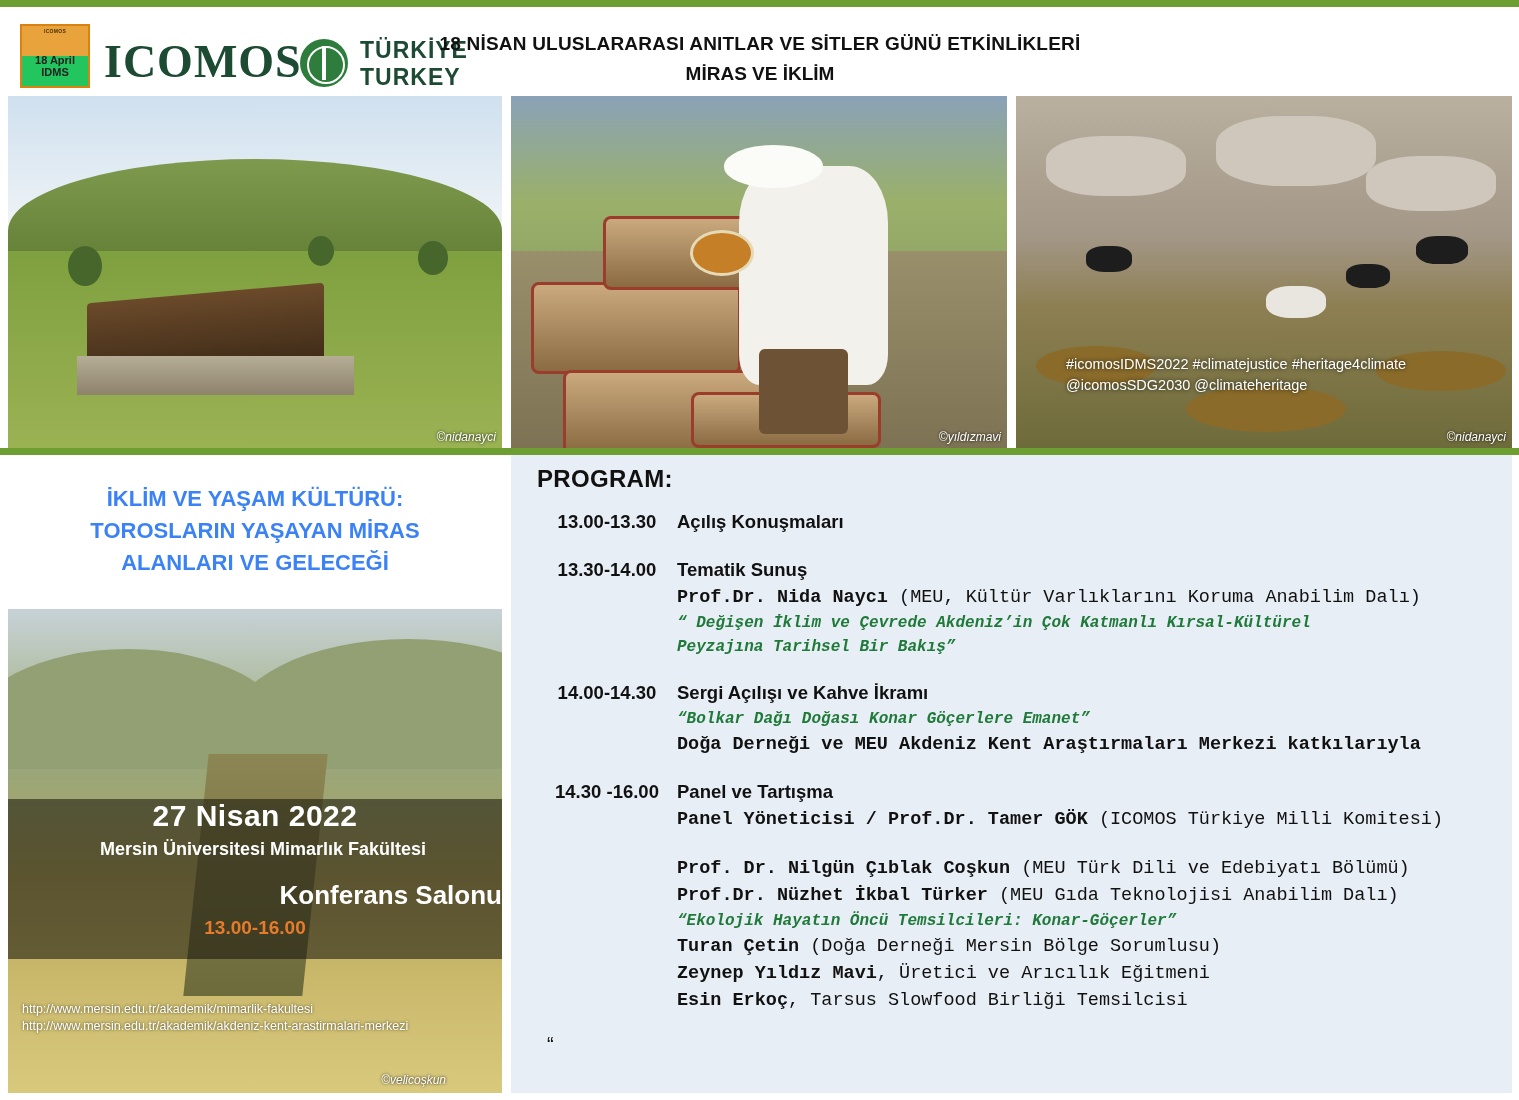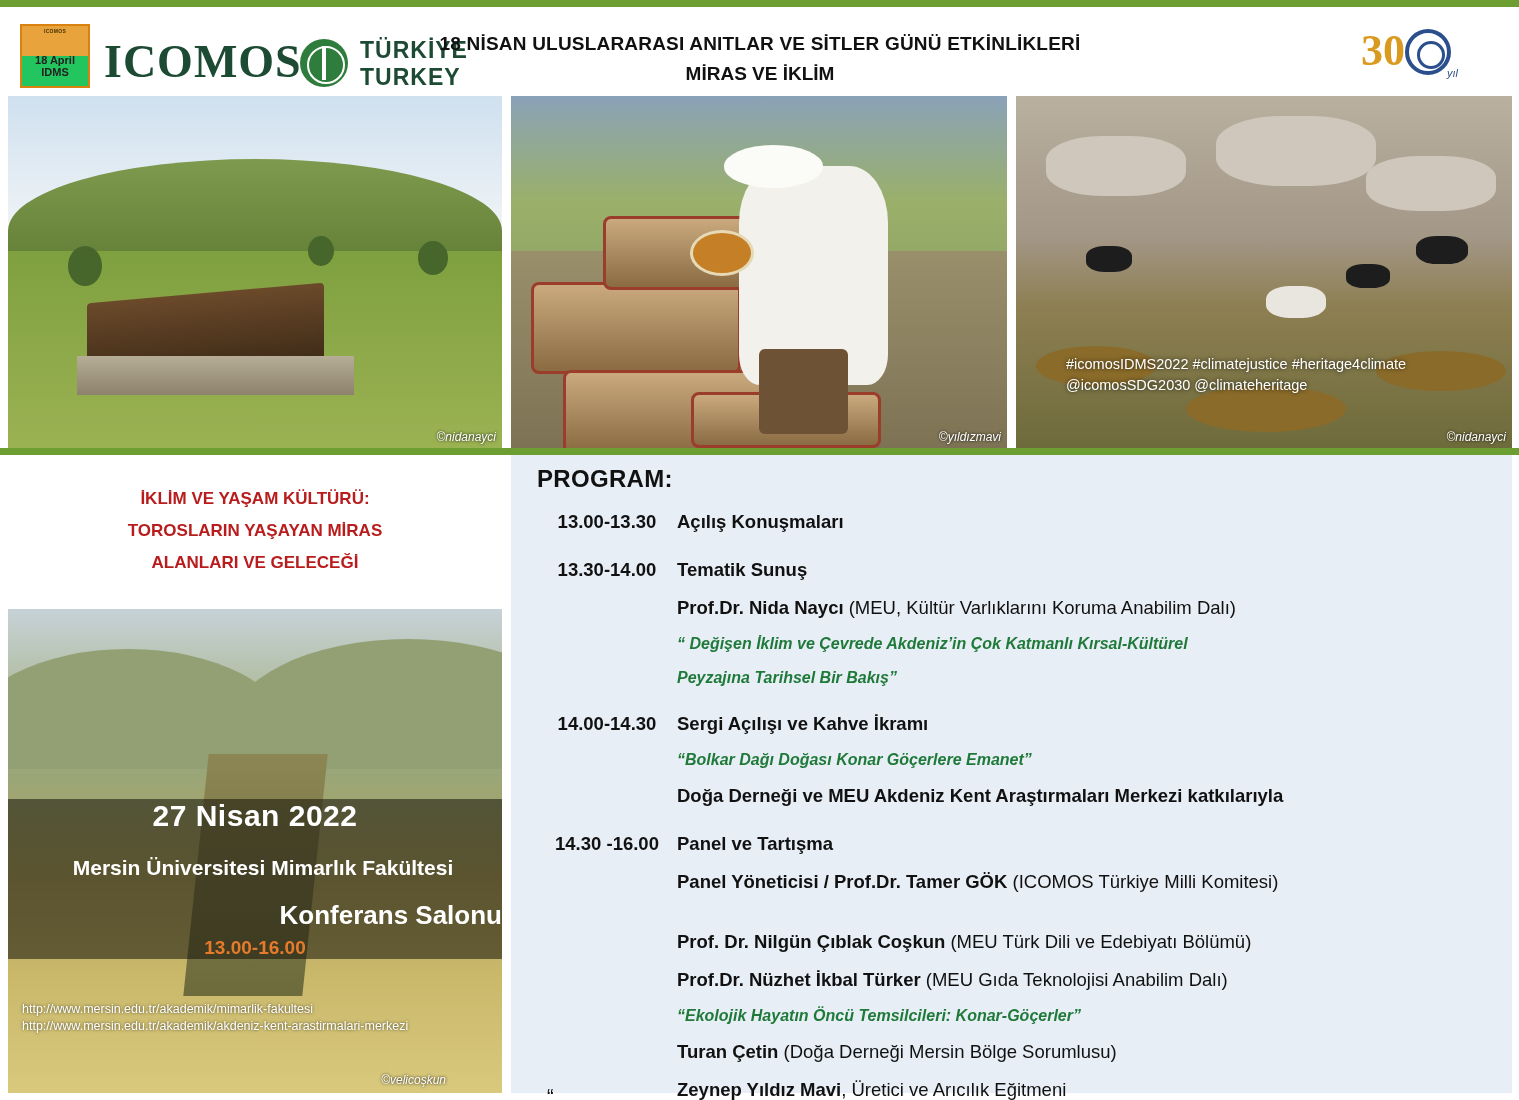--- a/index.html
+++ b/index.html
@@ -127,39 +127,39 @@
   
   .greenrule { position:absolute; left:0; top:448px; width:1519px; height:7px; background:#6d9e31; }
 
   
   .leftpanel {
     position:absolute; left:8px; top:455px; width:494px; height:638px;
     background:#ffffff; overflow:hidden;
   }
   .left-title {
     position:absolute; left:0; top:28px; width:100%; text-align:center;
-    color:#b91c1c; font-size:17px; font-weight:bold; line-height:32px;
+    color:#3b82f6; font-size:22px; font-weight:bold; line-height:32px;
   }
   .valley {
     position:absolute; left:0; top:154px; width:494px; height:484px; overflow:hidden;
     background:linear-gradient(#c7d2d8 0%, #aebb9a 18%, #9aa678 34%, #b1a45e 55%, #c9b86a 75%, #d9c97d 100%);
   }
   .valley .ridge { position:absolute; background:#93a074; border-radius:50% 50% 0 0/70% 70% 0 0; }
   .valley .dark {
     position:absolute; left:0; top:190px; width:100%; height:160px;
     background:rgba(20,18,10,.55);
   }
   .valley .gorge { position:absolute; left:38%; top:30%; width:24%; height:50%;
     background:linear-gradient(#8b8653,#6d6a3c); transform:skewX(-6deg); }
 
   .date-block {
     position:absolute; left:0; top:190px; width:100%; text-align:center; color:#ffffff;
   }
   .date-block .d1 { font-size:30px; font-weight:bold; letter-spacing:.5px; }
-  .date-block .d2 { font-size:21px; font-weight:bold; margin-top:23px;padding-left:16px; }
+  .date-block .d2 { font-size:18px; font-weight:bold; margin-top:6px;padding-left:16px; }
   .date-block .d3 { font-size:26px; font-weight:bold; margin-top:20px;text-align:right; }
   .date-block .d4 { font-size:19px; font-weight:bold; color:#e77b2c; margin-top:6px; }
 
   .urls {
     position:absolute; left:14px; top:392px; color:#ffffff; font-size:12.5px; line-height:17px;
     text-shadow:0 0 3px rgba(0,0,0,.7);
   }
   .valley .credit2 {
     position:absolute; right:56px; bottom:6px; color:#ffffff; font-size:12px; font-style:italic;
     text-shadow:0 0 3px #000;
@@ -174,21 +174,21 @@
   .program h2 { margin:0; font-size:24px; font-weight:bold; color:#111; letter-spacing:.3px; }
 
   .sess { position:relative; margin-top:14px; }
   .row { display:flex; }
   .time { width:140px; flex:0 0 140px; font-size:18.5px; font-weight:bold; color:#111;text-align:center; }
   .body { font-size:18.5px; color:#111; }
   .b { font-weight:bold; }
   .reg { font-weight:normal; }
   .it-green { font-style:italic; font-weight:bold; color:#1f7a3a; }
   .indent { padding-left:140px; }
-  .ln { margin-top:16px; }
+  .ln { margin-top:6px;font-family:Liberation Mono, monospace; }
   .quote-mark { position:absolute; left:10px; font-size:20px; color:#111; }
 </style>
 </head>
 <body>
 
 <div class="topbar"></div>
 
 <div class="header">
 
   <div class="idms-logo">
@@ -206,25 +206,20 @@
   <div class="tr-text">
     <div class="l1">TÜRKİYE</div>
     <div class="l2">TURKEY</div>
   </div>
 
   <div class="head-title">
     <div class="t1">18 NİSAN ULUSLARARASI ANITLAR VE SİTLER GÜNÜ ETKİNLİKLERİ</div>
     <div class="t2">MİRAS VE İKLİM</div>
   </div>
 
-  <div class="logo30">
-    <div class="thirty">30</div>
-    <div class="ring"></div>
-    <div class="sub">yıl</div>
-  </div>
 </div>
 
 <div class="photos">
 
   <div class="photo p1">
     <div class="sky"></div>
     <div class="hill"></div>
     <div class="grass"></div>
     <div class="tree" style="left:60px;top:150px;"></div>
     <div class="tree" style="left:300px;top:140px;width:26px;height:30px;"></div>

